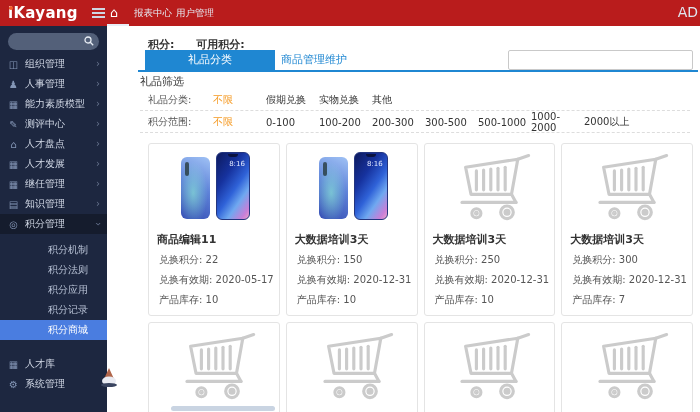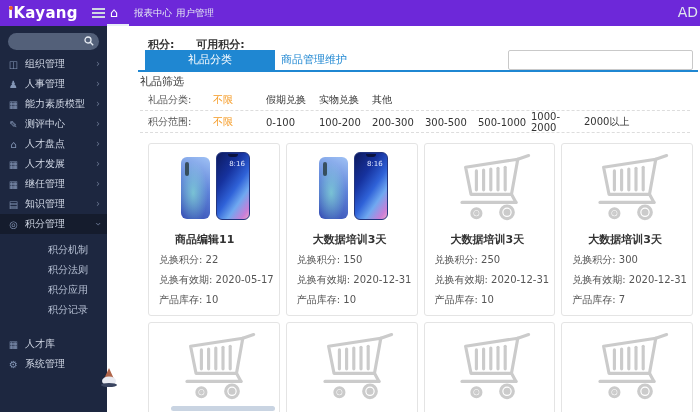--- a/index.html
+++ b/index.html
@@ -1,20 +1,20 @@
 <!DOCTYPE html>
 <html><head>
 <meta charset="utf-8">
 <style>
   * { margin:0; padding:0; box-sizing:border-box; }
   html,body { width:700px; height:412px; overflow:hidden; background:#fff;
     font-family:"DejaVu Sans", sans-serif; font-size:11px; color:#333; }
 
   
-  .topbar { position:absolute; left:0; top:0; width:700px; height:26px; background:#6d28d9; color:#fff; z-index:5; }
+  .topbar { position:absolute; left:0; top:0; width:700px; height:26px; background:#b91c1c; color:#fff; z-index:5; }
   .logo { position:absolute; left:8px; top:4px; font-size:15px; font-weight:bold; letter-spacing:.3px; }
   .logo-dot { position:absolute; left:1px; top:2px; width:4px; height:4px; border-radius:50%; background:#f15a29; }
   .hamburger { position:absolute; left:92px; top:8px; width:13px; cursor:pointer; }
   .hamburger i { display:block; height:2px; margin-bottom:2px; background:#cfd6e2; }
   .home { position:absolute; left:110px; top:5px; font-size:13px; color:#fff; cursor:pointer; }
   .home-ul { position:absolute; left:-3px; top:19px; width:22px; height:2px; background:#e8eef7; }
   .topnav { position:absolute; top:7px; font-size:9.5px; color:#e6ebf3; text-decoration:none; cursor:pointer; }
   .topnav.n1 { left:134px; } .topnav.n2 { left:176px; }
   .tb-user { position:absolute; right:2px; top:4px; font-size:14px; color:#dfe5ee; cursor:pointer; }
 
@@ -52,21 +52,21 @@
   .f-label { width:65px; flex:none; color:#555; font-size:10px; }
   .f-opt { width:53px; flex:none; font-size:10px; color:#333; cursor:pointer; }
   .f-opt.sel { color:#f59a23; }
   .dash { position:absolute; left:33px; right:10px; border-top:1px dashed #ddd; }
 
   
   .cards { position:absolute; left:41px; top:117px; width:545px; display:grid;
     grid-template-columns:repeat(4,1fr); grid-auto-rows:173px; gap:6px; }
   .card { border:1px solid #e4e4e4; border-radius:3px; background:#fff; overflow:hidden; }
   .card-img { height:80px; margin-top:4px; display:flex; align-items:center; justify-content:center; }
-  .card-title { margin:4px 26px 0; font-size:11px; font-weight:bold; color:#333; white-space:nowrap; }
+  .card-title { margin:4px 8px 0; font-size:11px; font-weight:bold; color:#333; white-space:nowrap; }
   .card-line { margin:6px 10px 0; font-size:10px; color:#555; white-space:nowrap; }
   .card-btns { margin:8px 10px 0; display:flex; gap:9px; }
   .btn { height:17px; padding:0 9px; font-size:10px; border-radius:3px; background:#fff; cursor:pointer;
     font-family:"DejaVu Sans", sans-serif; }
   .btn-view { border:1px solid #f08c50; color:#ed7d31; }
   .btn-redeem { border:1px solid #4a90e2; color:#3b82d8; }
 
   
   .phone-img { position:relative; width:96px; height:78px; }
   .phone-back { position:absolute; left:15px; top:8px; width:29px; height:62px; border-radius:6px;
@@ -179,20 +179,21 @@
     <div class="side-item parent">
       <span class="sicon">◎</span>
       <span class="slbl">积分管理</span>
       <span class="chev down">›</span>
     </div>
     <div class="submenu">
       <div class="sub-item">积分机制</div>
       <div class="sub-item">积分法则</div>
       <div class="sub-item">积分应用</div>
       <div class="sub-item">积分记录</div>
+      <div class="sub-item active">积分商城</div>
     </div>
     <div class="bottom-items">
       <div class="side-item">
         <span class="sicon">▦</span>
         <span class="slbl">人才库</span>
       </div>
       <div class="side-item">
         <span class="sicon">⚙</span>
         <span class="slbl">系统管理</span>
       </div>

